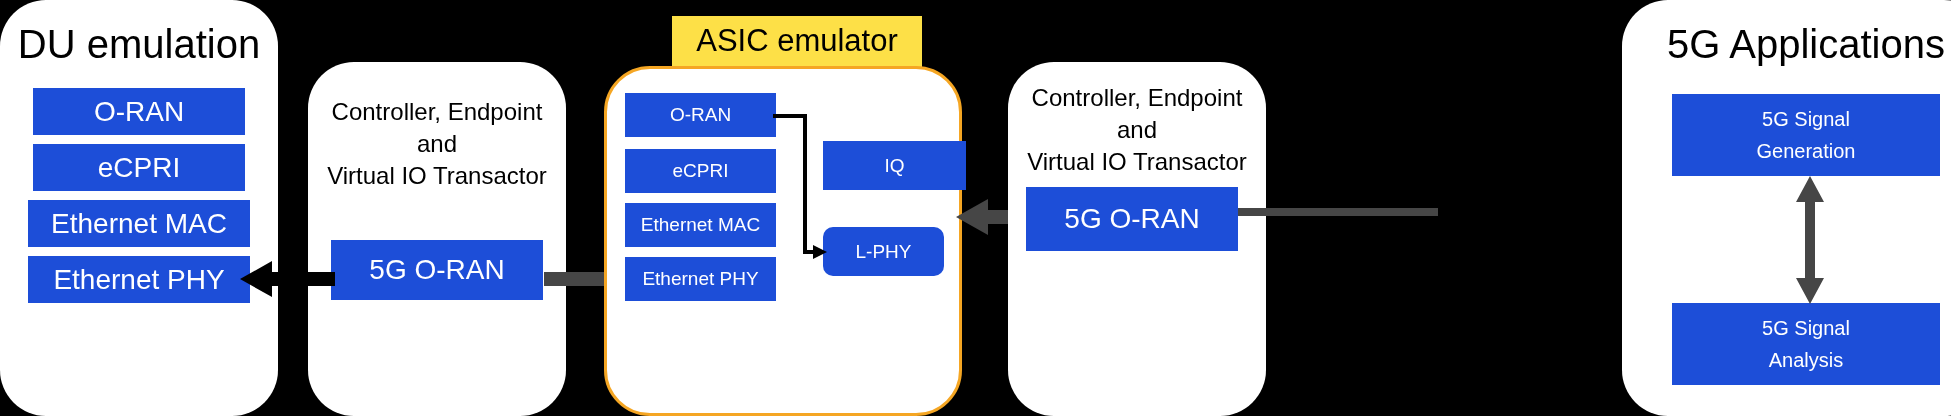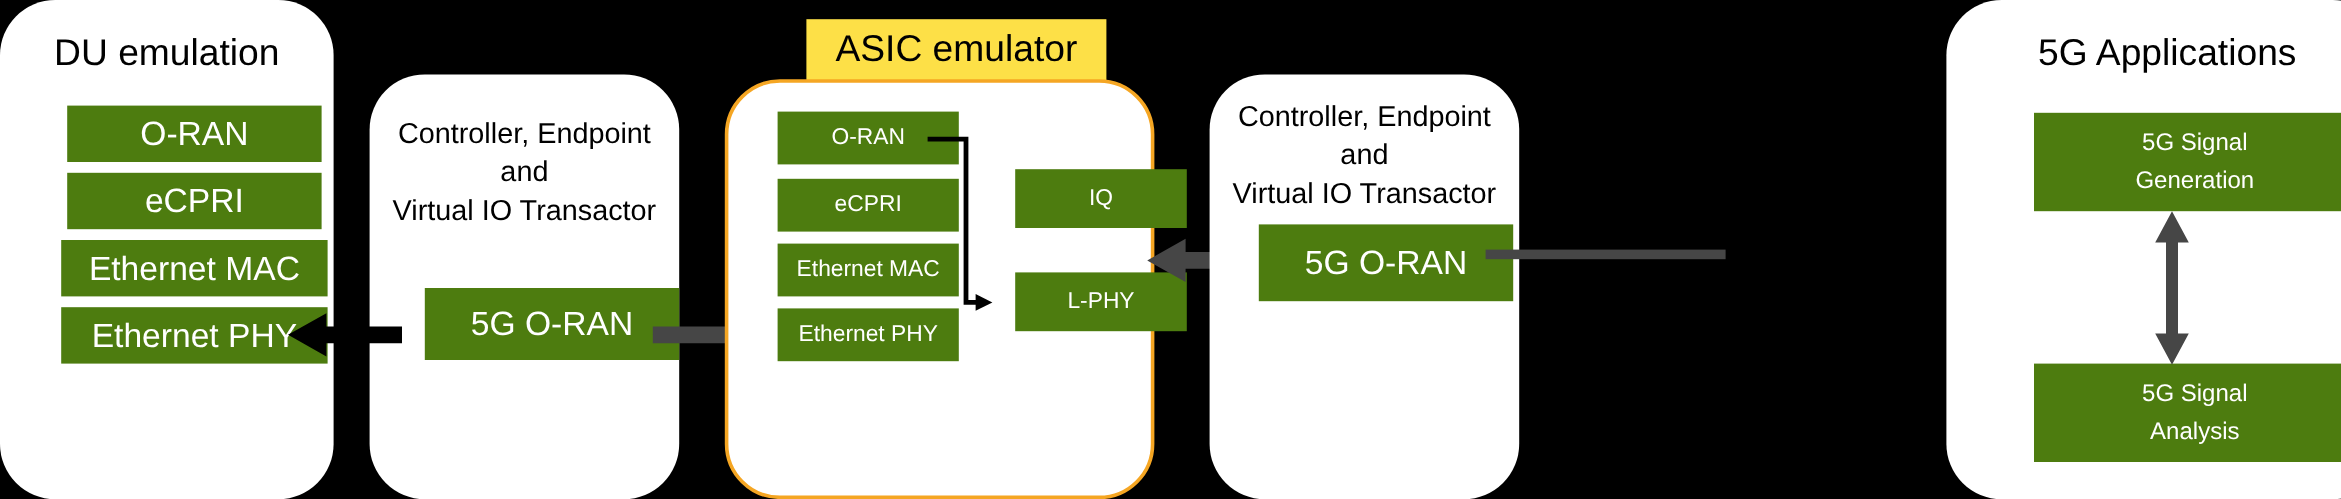--- a/index.html
+++ b/index.html
@@ -26,21 +26,21 @@
   .panel.accent {
     border: 3px solid #f5a623;
   }
 
   .panel-title {
     position: absolute;
     left: 0;
     right: 0;
     text-align: center;
     color: #000000;
-    font-size: 31px;
+    font-size: 40px;
     line-height: 36px;
     white-space: nowrap;
   }
 
   
   .floating-title {
     position: absolute;
     background: #fde047;
     color: #000000;
     font-size: 31px;
@@ -57,29 +57,28 @@
     text-align: center;
     color: #000000;
     font-size: 24px;
     line-height: 32px;
     white-space: pre-line;
   }
 
   
   .block {
     position: absolute;
-    background: #4d7c0f;
+    background: #1d4ed8;
     color: #ffffff;
     display: flex;
     align-items: center;
     justify-content: center;
     text-align: center;
     box-sizing: border-box;
     white-space: pre-line;
-    margin-left: 23px;
   }
   .block.lg   { font-size: 28px; line-height: 34px; }
   .block.md   { font-size: 20px; line-height: 32px; }
   .block.sm   { font-size: 19px; line-height: 24px; }
   .hline-dark { position: absolute; background: #464646; }
 
   svg.arrow { position: absolute; overflow: visible; }
 </style>
 </head>
 <body>
@@ -119,21 +118,21 @@
   <div class="floating-title" style="left:672px; top:16px; width:222px;">ASIC emulator</div>
 
   <div class="panel accent" style="left:604px; top:66px; width:358px; height:350px;">
 
     <div class="block sm" style="left:18px; top:24px; width:151px; height:44px;">O-RAN</div>
     <div class="block sm" style="left:18px; top:80px; width:151px; height:44px;">eCPRI</div>
     <div class="block sm" style="left:18px; top:134px; width:151px; height:44px;">Ethernet MAC</div>
     <div class="block sm" style="left:18px; top:188px; width:151px; height:44px;">Ethernet PHY</div>
 
     <div class="block sm" style="left:216px; top:72px; width:143px; height:49px;">IQ</div>
-    <div class="block sm" style="left:216px; top:158px; width:143px; height:49px;">L-PHY</div>
+    <div class="block sm" style="left:216px; top:158px; width:121px; height:49px;border-radius:10px;">L-PHY</div>
 
     <svg class="arrow" style="left:166px; top:38px; width:58px; height:152px;" viewBox="0 0 58 152">
       <path d="M0,9 L32,9 L32,145 L42,145" stroke="#000000" stroke-width="4" fill="none"></path>
       <polygon points="54,145 40,138 40,152" fill="#000000"></polygon>
     </svg>
   </div>
 
     ASIC emulator (dark gray, points left) --&gt;
   <svg class="arrow" style="left:956px; top:196px; width:98px; height:42px;" viewBox="0 0 98 42">
     <polygon points="0,21 32,3 32,14 98,14 98,28 32,28 32,39" fill="#464646"></polygon>

